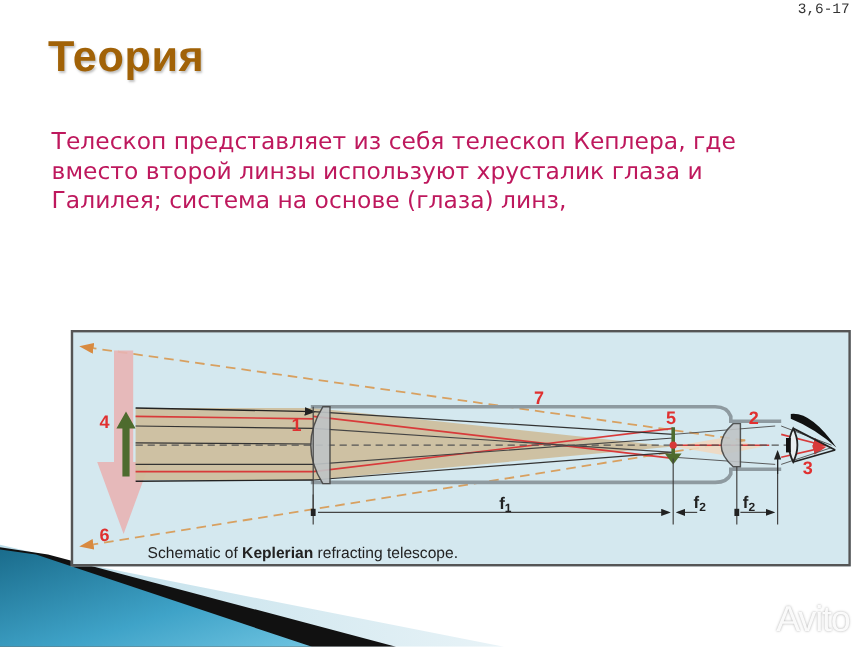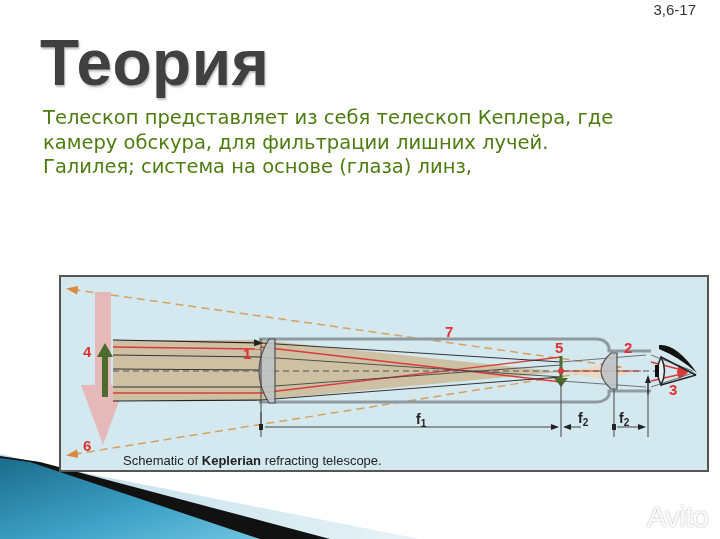--- a/index.html
+++ b/index.html
@@ -1,19 +1,19 @@
 <!DOCTYPE html>
 <html><head>
 <meta charset="utf-8">
 <style>
   html, body { margin:0; padding:0; }
   body { width:720px; height:539px; background:#ffffff; position:relative; overflow:hidden; font-family:"DejaVu Sans", sans-serif; }
-  .slide-num { position:absolute; right:24px; top:1px; font-family:Liberation Sans, sans-serif; font-size:15px; color:#333; }
-  .title { position:absolute; left:40px; top:26px; font-family:"Liberation Sans", sans-serif; font-weight:bold; font-size:64px; color:#404040; letter-spacing:0.5px; text-shadow:1px 2px 2px rgba(0,0,0,0.25); }
-  .body-text { position:absolute; left:43px; top:106px; width:650px; font-family:"DejaVu Sans", sans-serif; font-size:19.5px; line-height:24.5px; color:#4d7c0f; margin:0; }
+  .slide-num { position:absolute; right:12px; top:1px; font-family:Liberation Mono, monospace; font-size:12px; color:#333; }
+  .title { position:absolute; left:40px; top:26px; font-family:"Liberation Sans", sans-serif; font-weight:bold; font-size:36px; color:#a16207; letter-spacing:0.5px; text-shadow:1px 2px 2px rgba(0,0,0,0.25); }
+  .body-text { position:absolute; left:43px; top:106px; width:650px; font-family:"DejaVu Sans", sans-serif; font-size:19.5px; line-height:24.5px; color:#be185d; margin:0; }
   .body-text span { display:block; white-space:nowrap; }
   .diagram { position:absolute; left:59px; top:275px; width:650px; height:197px; background:#d4e8ef; border:2px solid #555; box-sizing:border-box; }
   .diagram svg { position:absolute; left:0; top:0; }
   .caption { position:absolute; left:62px; top:176px; font-family:"Liberation Sans", sans-serif; font-size:13px; color:#222; }
   .caption b { font-weight:bold; }
   .lbl { font-family:"Liberation Sans", sans-serif; font-weight:bold; }
   .deco { position:absolute; left:0; top:0; }
   .watermark { position:absolute; right:12px; top:500px; font-family:"Liberation Sans", sans-serif; font-weight:normal; font-size:30px; color:rgba(255,255,255,0.92); text-shadow:0 0 2px rgba(0,0,0,0.35); letter-spacing:-1px; }
 </style>
 </head>
@@ -34,21 +34,21 @@
   <polygon points="0,454 60,468 420,539 0,539" fill="url(#lightg)"></polygon>
   <polygon points="0,456 40,462 330,539 0,539" fill="#111"></polygon>
   <polygon points="0,458 30,462 260,539 0,539" fill="url(#blueg)"></polygon>
 </svg>
 
 <div class="slide-num">3,6-17</div>
 <div class="title">Теория</div>
 
 <p class="body-text">
   <span>Телескоп представляет из себя телескоп Кеплера, где</span>
-  <span>камеру обскура, для фильтрации лишних лучей.</span>
+  <span>вместо второй линзы используют хрусталик глаза и</span>
   <span>Галилея; система на основе (глаза) линз,</span>
 </p>
 
 <div class="diagram">
   <svg width="646" height="193" viewBox="0 0 646 193">
     <defs>
       <marker id="ah" markerWidth="8" markerHeight="6" refX="6" refY="3" orient="auto">
         <polygon points="0,0 8,3 0,6" fill="#222"></polygon>
       </marker>
       <marker id="ahr" markerWidth="8" markerHeight="6" refX="6" refY="3" orient="auto">

